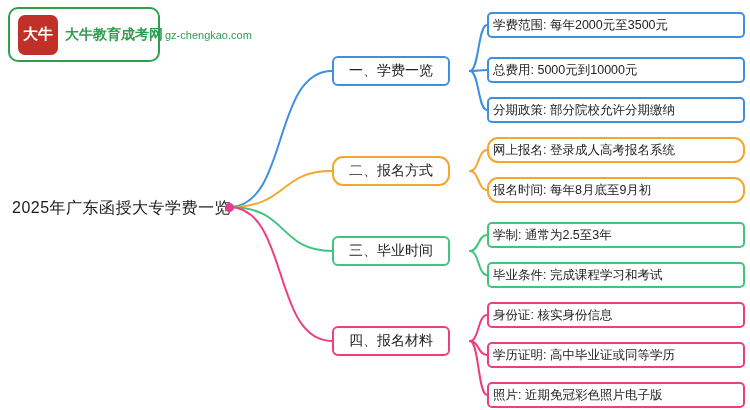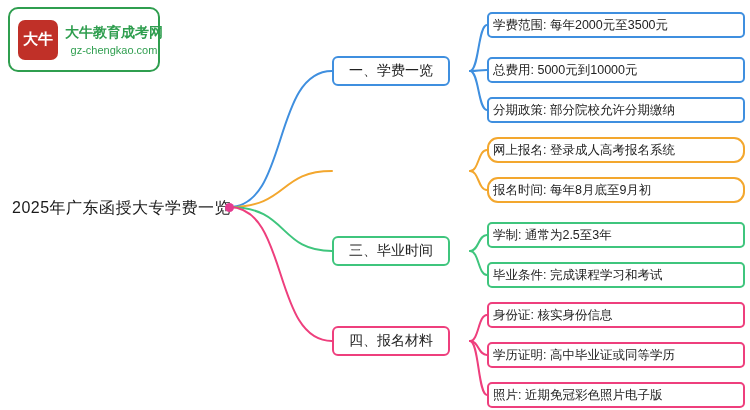--- a/index.html
+++ b/index.html
@@ -13,31 +13,31 @@
     overflow: hidden;
   }
   svg.links { position: absolute; left: 0; top: 0; width: 750px; height: 410px; }
   svg.links path { fill: none; stroke-width: 2; stroke-linecap: round; }
   .s1 { stroke: var(--c1, #3f8fdf); }
   .s2 { stroke: var(--c2, #f3a72e); }
   .s3 { stroke: var(--c3, #3fc57d); }
   .s4 { stroke: var(--c4, #ee3f7d); }
 
   .logo {
-    position: absolute; left: 8px; top: 7px; width: 152px; height: 65px;
+    position: absolute; left: 8px; top: 7px; width: 152px; height: 55px;
     border: 2px solid var(--logo-green, #2f9e4f); border-radius: 10px;
     display: flex; align-items: center; gap: 7px; padding: 6px 8px; background: #fff;
   }
   .logo-mark {
     width: 40px; height: 40px; flex: 0 0 40px;
     background: var(--logo-red, #c03028); border-radius: 7px;
     color: #fff; display: flex; align-items: center; justify-content: center;
     font-weight: bold; font-size: 15px;
   }
-  .logo-text { display: flex; flex-direction: column; align-items: center; gap: 2px; flex: 1; }
+  .logo-text { display: flex; flex-direction: row; align-items: center; gap: 2px; flex: 1; }
   .logo-title { color: var(--logo-green, #2f9e4f); font-weight: bold; font-size: 14px; white-space: nowrap; }
   .logo-url   { color: var(--logo-green, #2f9e4f); font-size: 11px; white-space: nowrap; }
 
   .root-label {
     position: absolute; left: 12px; top: 198px;
     font-size: 16px; color: #1a1a1a; white-space: nowrap; letter-spacing: 0.5px;
   }
   .root-dot {
     position: absolute; left: 225px; top: 203px;
     width: 9px; height: 9px; border-radius: 50%;
@@ -94,20 +94,21 @@
     <div class="logo-text">
       <div class="logo-title">大牛教育成考网</div>
       <div class="logo-url">gz-chengkao.com</div>
     </div>
   </div>
 
   <div class="root-label">2025年广东函授大专学费一览</div>
   <div class="root-dot"></div>
 
   <div class="node branch b1" style="top:56px">一、学费一览</div>
+  <div class="node branch b2" style="top:156px">二、报名方式</div>
   <div class="node branch b3" style="top:236px">三、毕业时间</div>
   <div class="node branch b4" style="top:326px">四、报名材料</div>
 
   <div class="node leaf b1" style="top:12px">学费范围: 每年2000元至3500元</div>
   <div class="node leaf b1" style="top:57px">总费用: 5000元到10000元</div>
   <div class="node leaf b1" style="top:97px">分期政策: 部分院校允许分期缴纳</div>
 
   <div class="node leaf b2" style="top:137px">网上报名: 登录成人高考报名系统</div>
   <div class="node leaf b2" style="top:177px">报名时间: 每年8月底至9月初</div>
 

